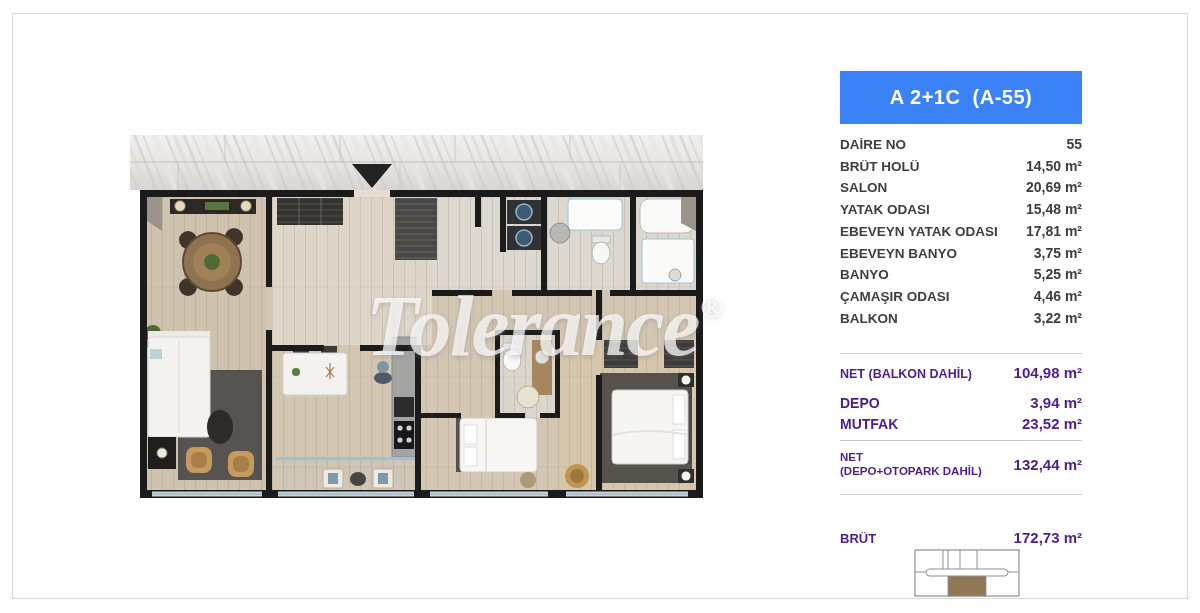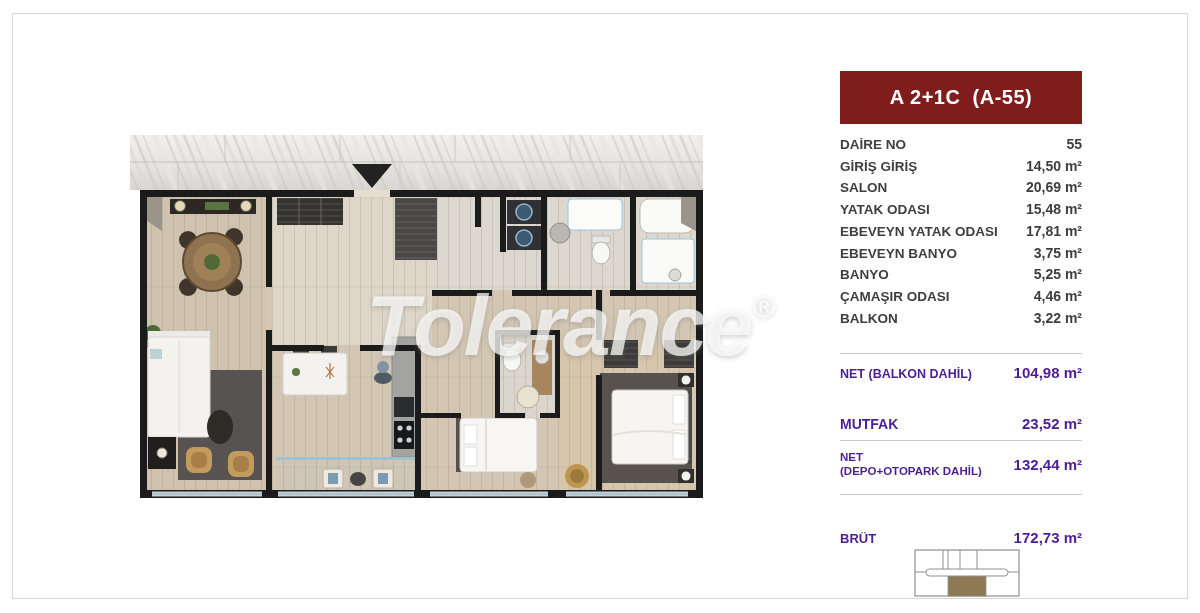--- a/index.html
+++ b/index.html
@@ -22,21 +22,21 @@
   .sumrow .val{font-size:15px;}
   .midrow .lab{font-size:14px;}
   .net-total{align-items:center;}
   .net-total .lab2{font-size:11.5px;line-height:13.5px;}
   .brut-row .lab{font-size:13px;margin-top:26px;}
   
   .plan{position:absolute;left:130px;top:135px;width:576px;height:370px;z-index:1;}
   .watermark{position:absolute;left:366px;top:276px;z-index:5;
         font-size:86px;font-weight:bold;font-style:italic;letter-spacing:-2px;
         color:rgba(255,255,255,0.72);text-shadow:0 2px 5px rgba(120,120,120,0.35);
-        white-space:nowrap;pointer-events:none;}
+        white-space:nowrap;pointer-events:none;font-family:Liberation Serif, serif;}
   .watermark .reg{font-size:30px;font-style:normal;position:relative;top:-38px;left:2px;}
   .keyplan{position:absolute;left:914px;top:547px;width:106px;height:51px;z-index:6;}
 </style>
 </head>
 <body>
 
 <div class="page">
   <div class="card"></div>
 
   <svg class="plan" viewBox="0 0 576 370" shape-rendering="auto">
@@ -243,31 +243,31 @@
       <line x1="148" y1="359" x2="284" y2="359" stroke="#8fb4c4" stroke-width="1"></line>
       <rect x="300" y="356.5" width="118" height="5" fill="#c9d3d7"></rect>
       <line x1="300" y1="359" x2="418" y2="359" stroke="#8fb4c4" stroke-width="1"></line>
       <rect x="436" y="356.5" width="122" height="5" fill="#c9d3d7"></rect>
       <line x1="436" y1="359" x2="558" y2="359" stroke="#8fb4c4" stroke-width="1"></line>
     </g>
   </svg>
 
   <div class="watermark"><span>Tolerance</span><span class="reg">®</span></div>
 
-  <div class="title-bar" style="background: #7f1d1d;">
+  <div class="title-bar" style="background: #3b82f6;">
     <span>A 2+1C  (A-55)</span>
   </div>
 
   <div class="area-table">
       <div class="arow">
         <span>DAİRE NO</span>
         <span class="aval">55</span>
       </div>
       <div class="arow">
-        <span>GİRİŞ GİRİŞ</span>
+        <span>BRÜT HOLÜ</span>
         <span class="aval">14,50 m²</span>
       </div>
       <div class="arow">
         <span>SALON</span>
         <span class="aval">20,69 m²</span>
       </div>
       <div class="arow">
         <span>YATAK ODASI</span>
         <span class="aval">15,48 m²</span>
       </div>
@@ -291,20 +291,24 @@
         <span>BALKON</span>
         <span class="aval">3,22 m²</span>
       </div>
     </div>
 
   <div class="divider" style="top:353px"></div>
 
   <div class="sumrow" style="top:364px">
     <span class="lab">NET (BALKON DAHİL)</span>
     <span class="val">104,98 m²</span>
+  </div>
+  <div class="sumrow midrow" style="top:394px">
+    <span class="lab">DEPO</span>
+    <span class="val">3,94 m²</span>
   </div>
   <div class="sumrow midrow" style="top:415px">
     <span class="lab">MUTFAK</span>
     <span class="val">23,52 m²</span>
   </div>
 
   <div class="divider" style="top:440px"></div>
 
   <div class="sumrow net-total" style="top:451px">
     <span class="lab2">

